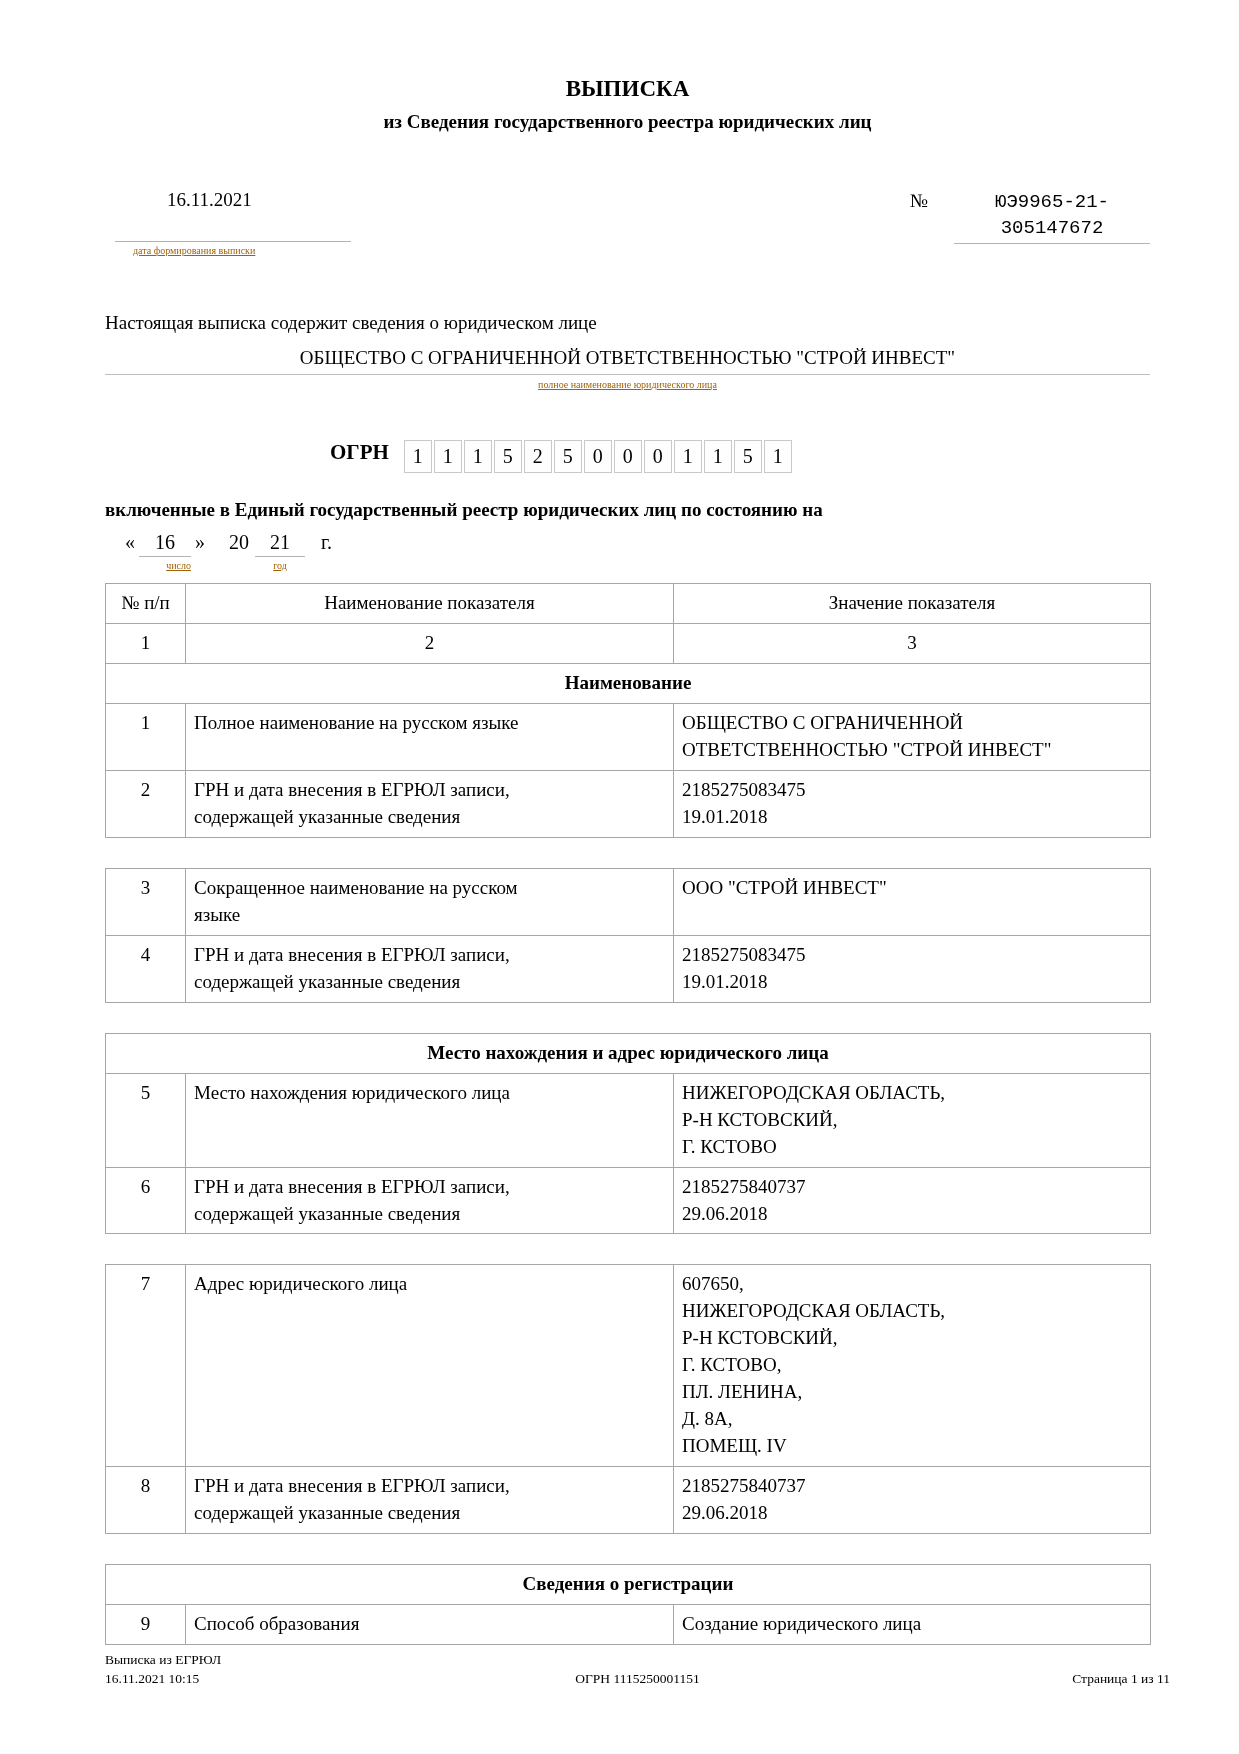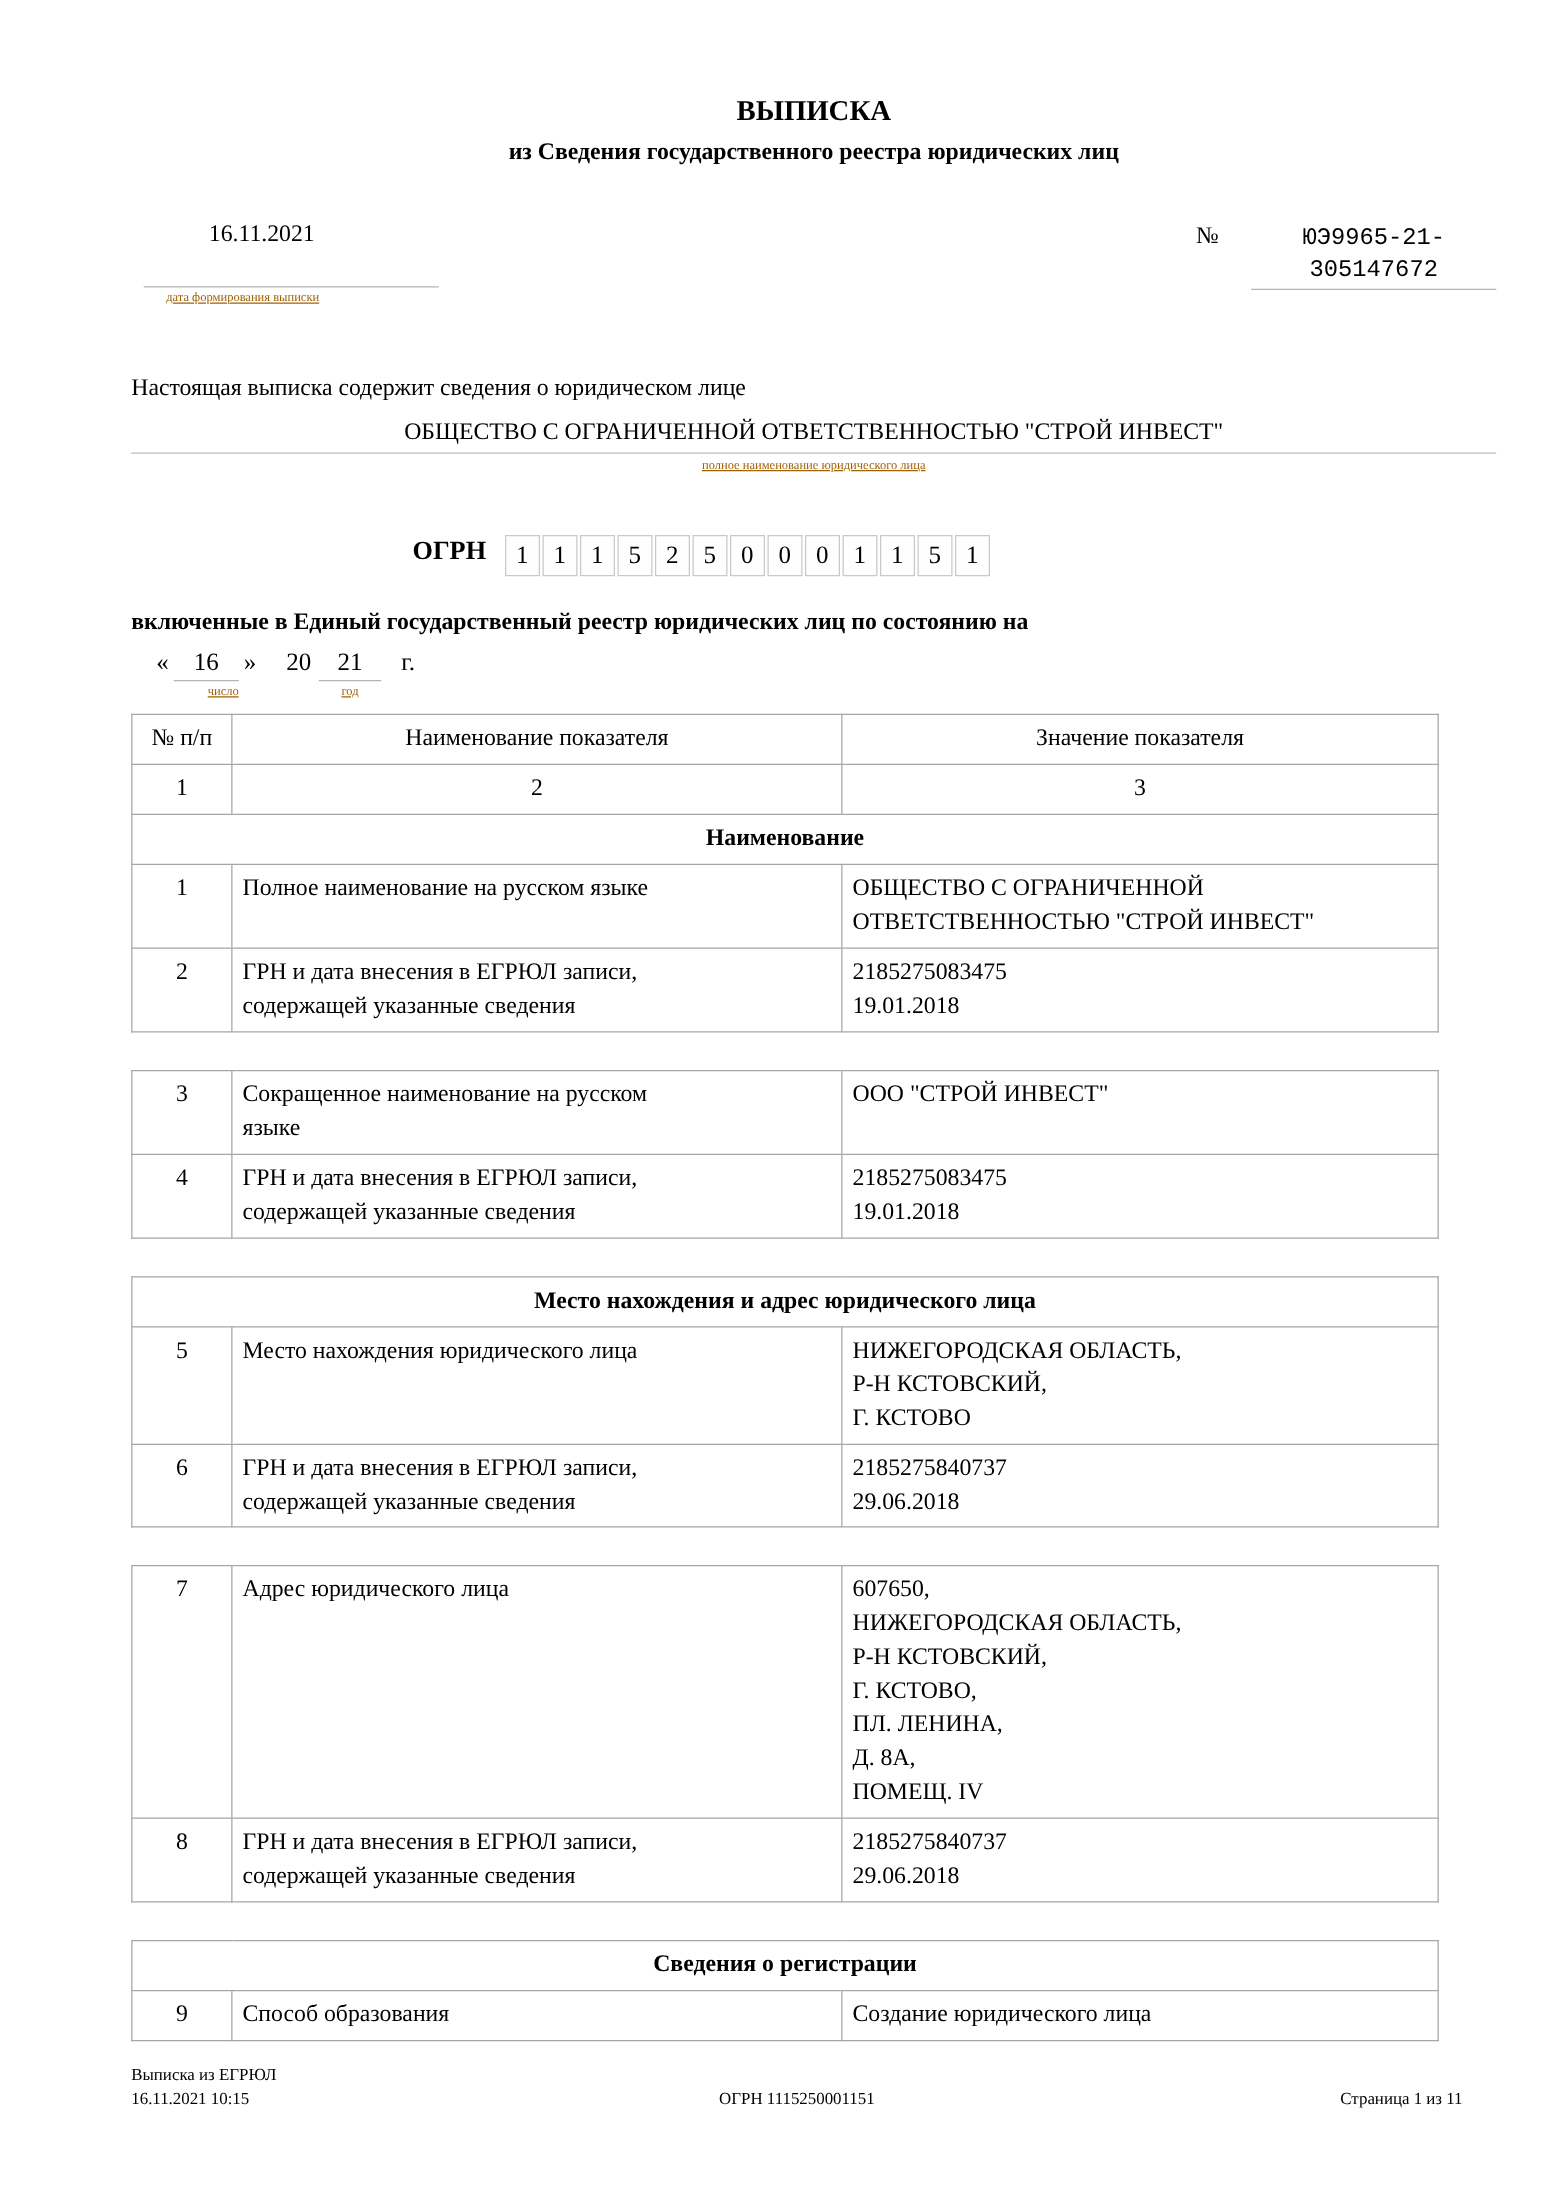--- a/index.html
+++ b/index.html
@@ -1,26 +1,26 @@
 <!DOCTYPE html>
 <html lang="ru"><head>
 <meta charset="utf-8">
 <style>
   html,body{margin:0;padding:0;}
   body{
     width:1239px;height:1754px;position:relative;
     background:#ffffff;color:#000;
     font-family:"Liberation Serif","DejaVu Serif",serif;
   }
-  .content{padding:0 42px 0 105px;}
+  .content{padding:0 89px 0 105px;}
 
   .doc-title{margin-top:76px;text-align:center;font-size:23px;font-weight:bold;}
   .doc-subtitle{margin-top:9px;text-align:center;font-size:19px;font-weight:bold;}
 
-  .meta-row{margin-top:44px;display:flex;align-items:flex-start;}
+  .meta-row{margin-top:56px;display:flex;align-items:flex-start;}
   .date-block{margin-left:10px;width:236px;}
   .date-value{height:52px;font-size:19px;padding-left:52px;border-bottom:1px solid #b3b3b3;}
   .small-caption{font-size:10px;color:#a16207;text-decoration:underline;}
   .date-caption{padding-left:18px;margin-top:3px;}
   .num-group{margin-left:auto;display:flex;}
   .num-label{font-size:19px;margin-right:26px;padding-top:1px;}
   .num-block{width:196px;text-align:center;}
   .num-value{font-size:19px;line-height:26px;white-space:pre-line;border-bottom:1px solid #b3b3b3;padding-bottom:2px;font-family:Liberation Mono, monospace;}
 
   .intro-line{margin-top:56px;font-size:19px;}

